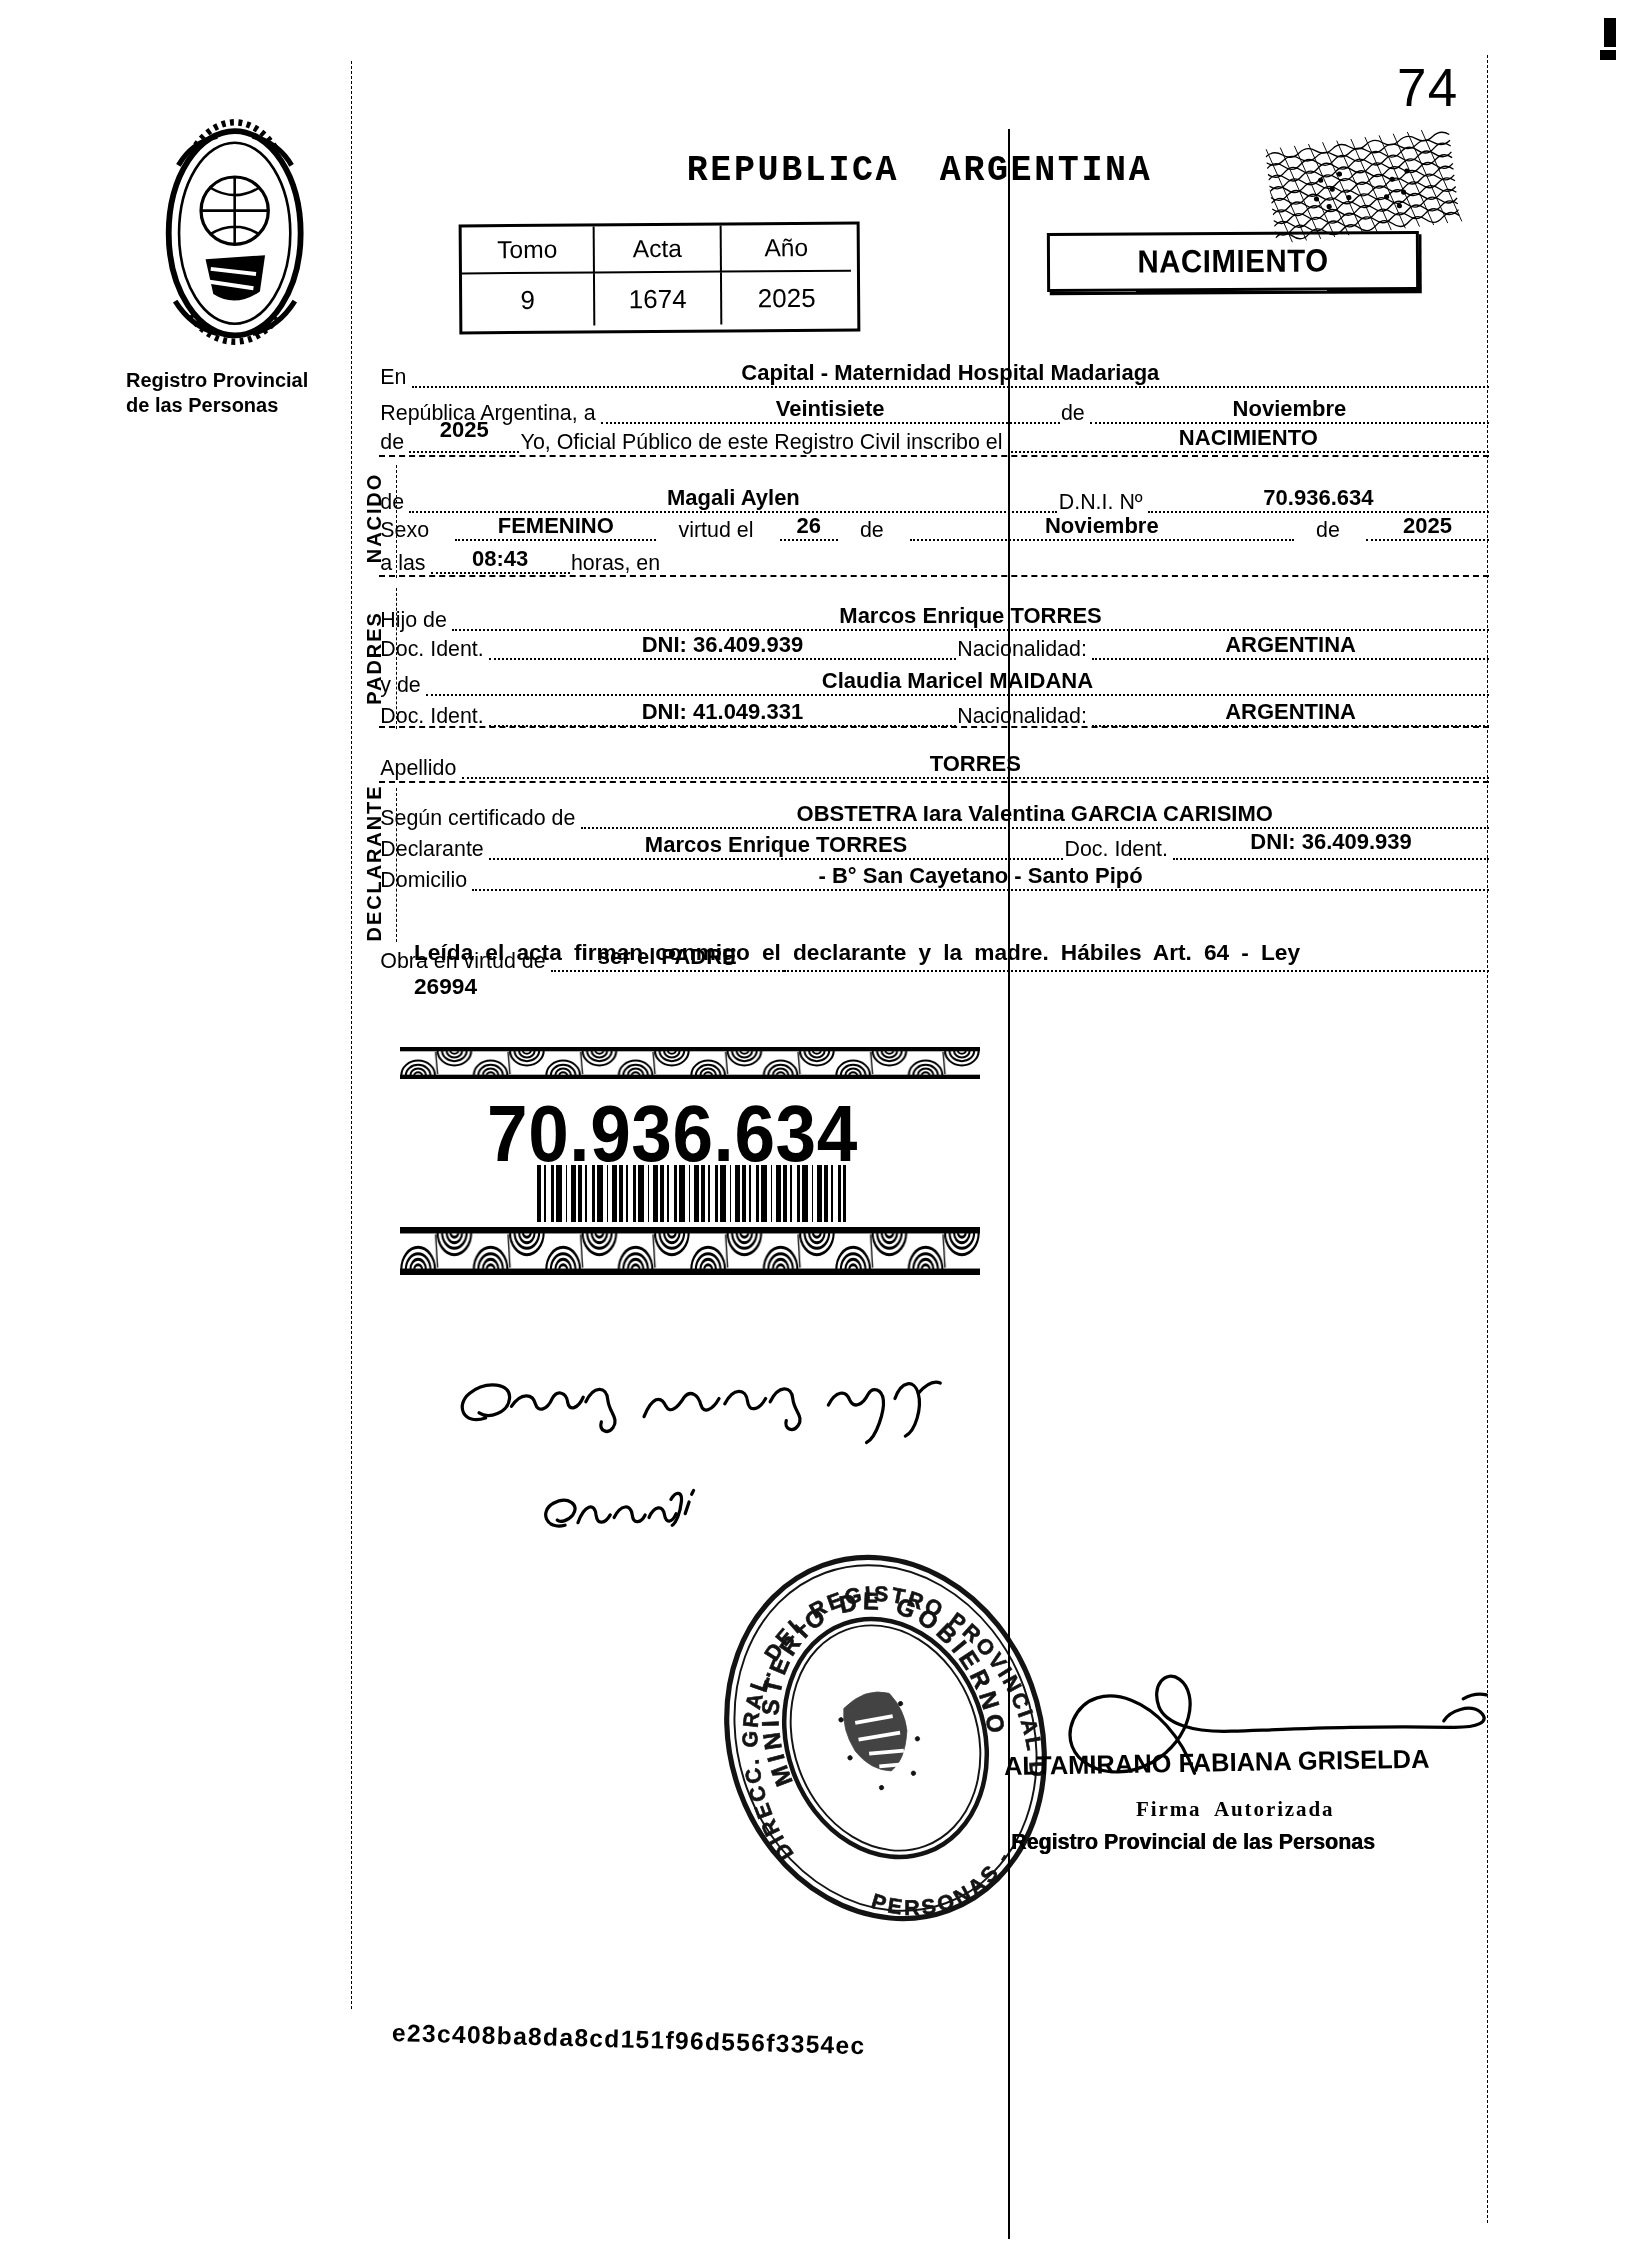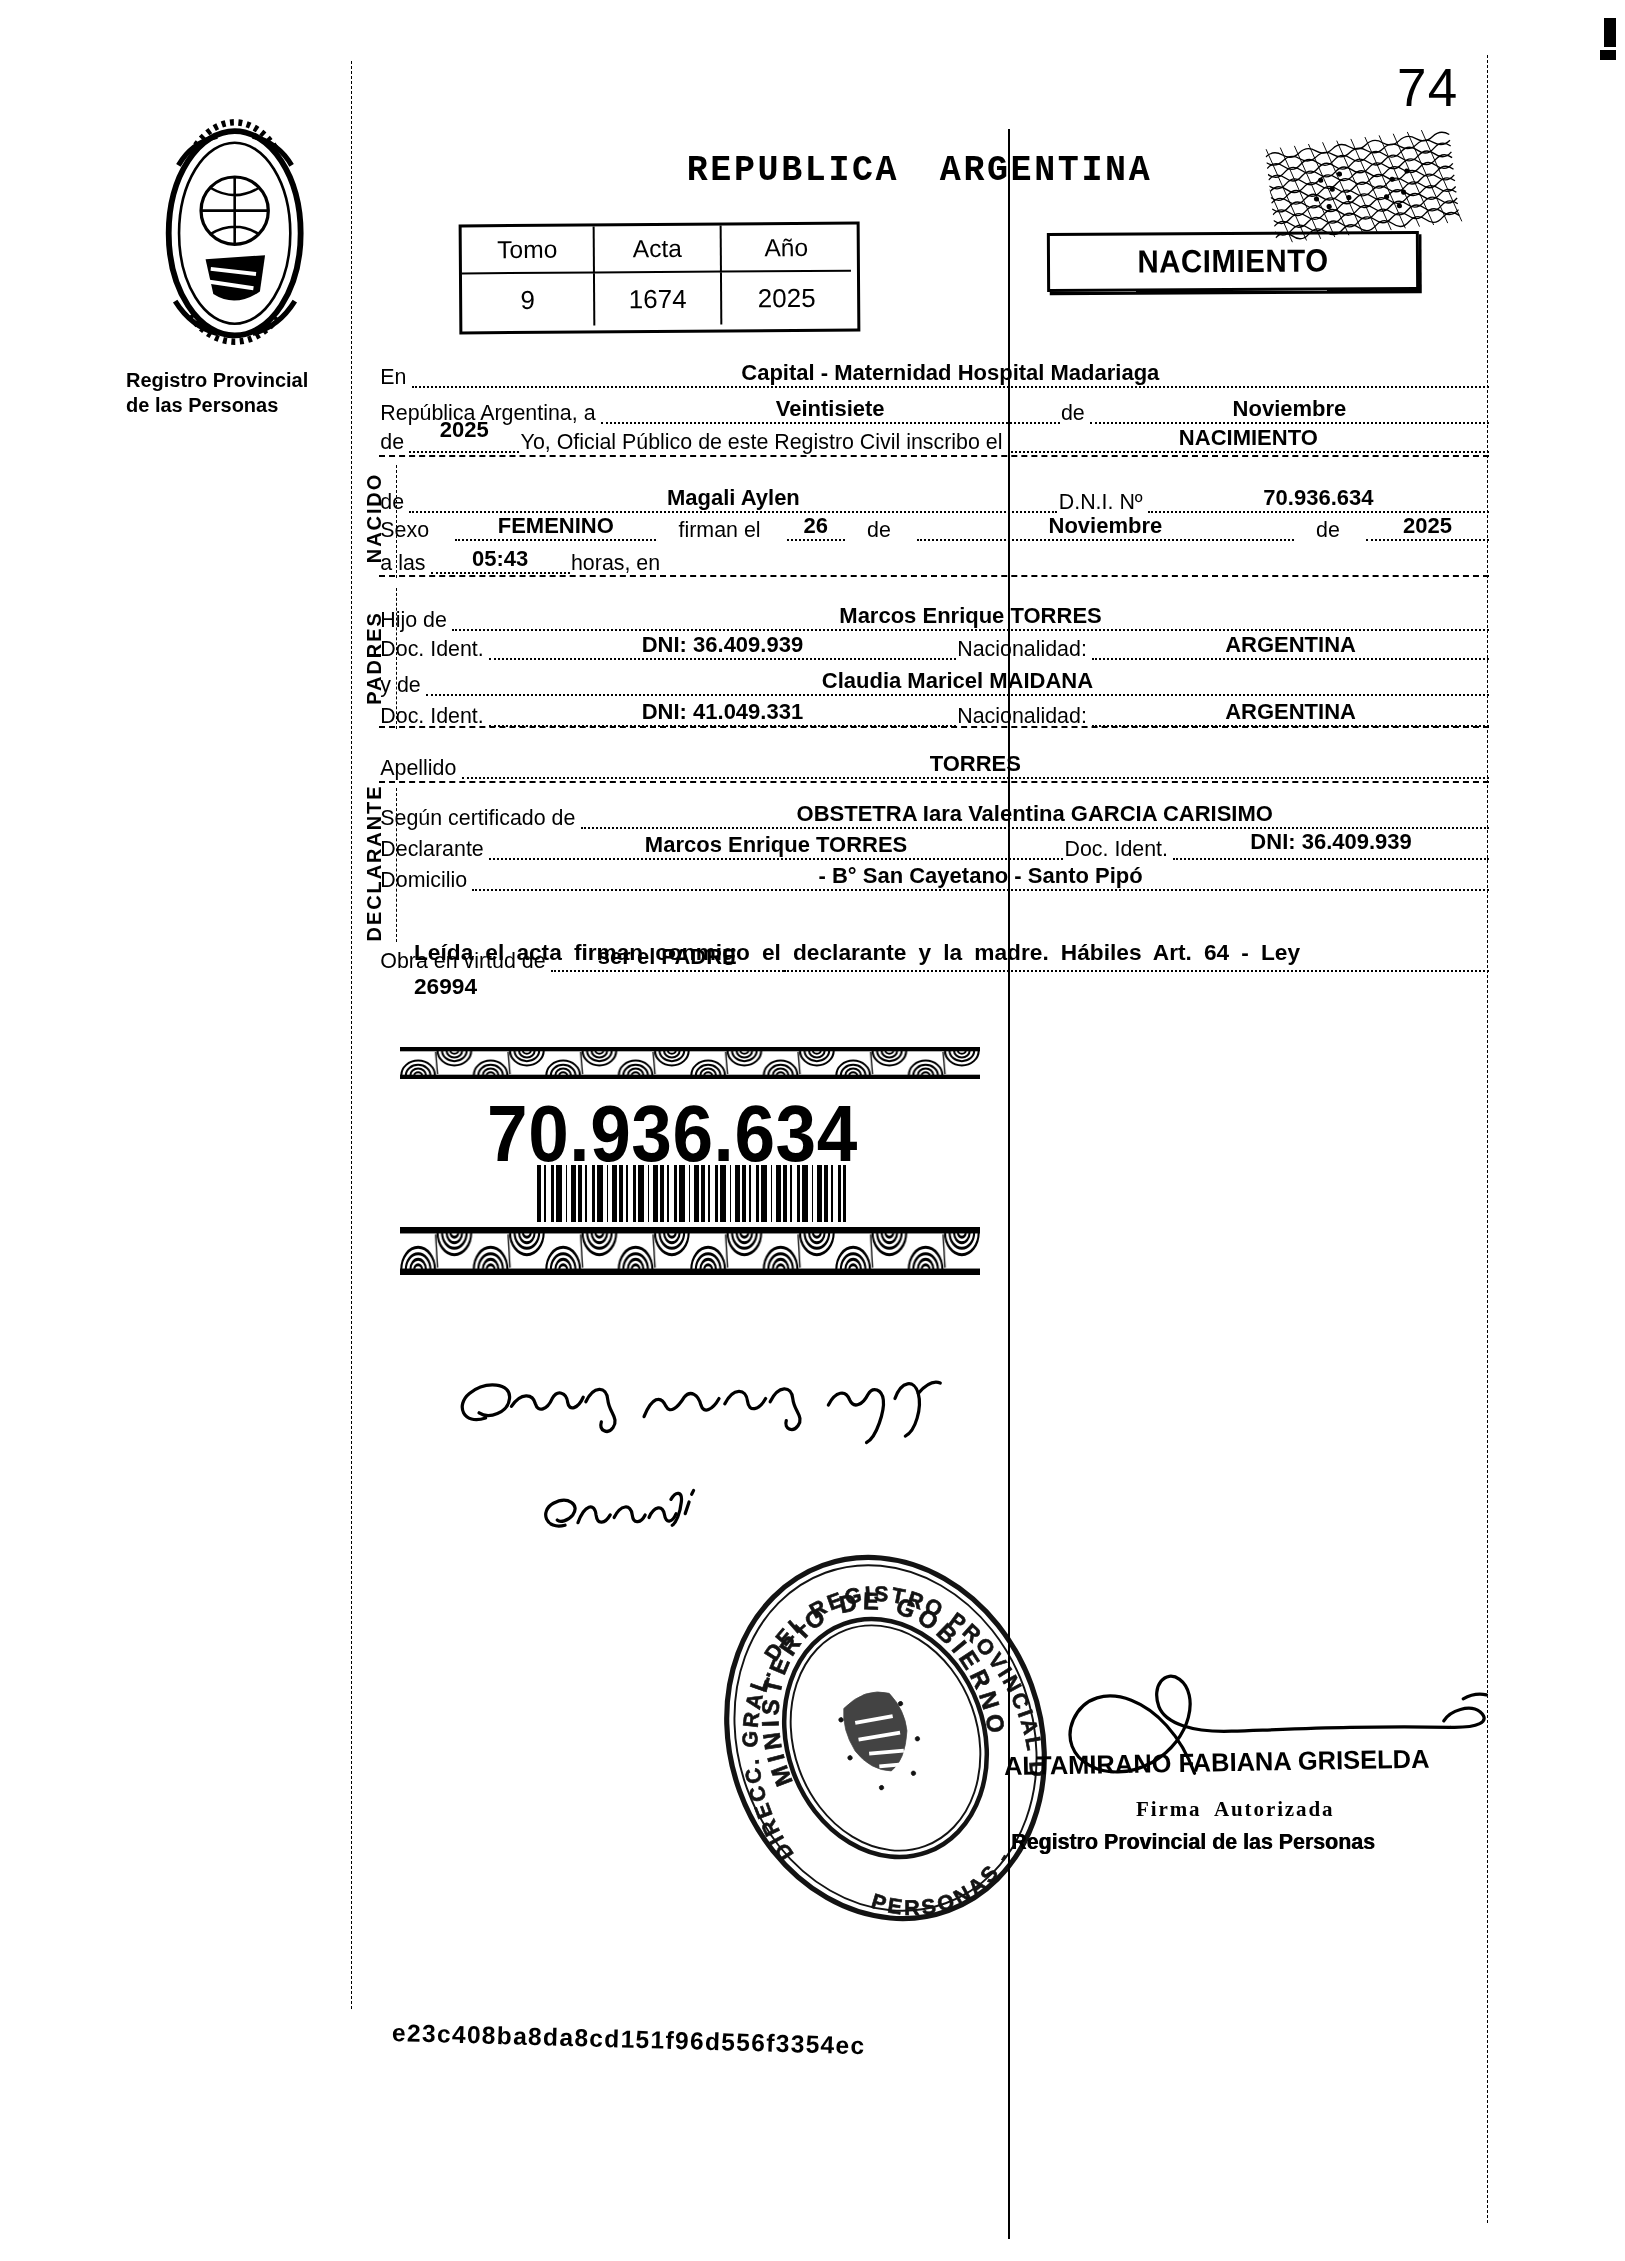--- a/index.html
+++ b/index.html
@@ -178,31 +178,31 @@
   <div class="row" style="top:481px;">
     <span class="lbl">de</span>
     <span class="fill" style="flex:1.9"><b class="val">Magali Aylen</b></span>
     <span class="lbl">D.N.I. Nº</span>
     <span class="fill"><b class="val">70.936.634</b></span>
   </div>
 
   <div class="row" style="top:509px;gap:21px;">
     <span class="lbl">Sexo</span>
     <span class="fill" style="flex:0 0 201px"><b class="val">FEMENINO</b></span>
-    <span class="lbl">firman el</span>
+    <span class="lbl">virtud el</span>
     <span class="fill" style="flex:0 0 58px"><b class="val">26</b></span>
     <span class="lbl">de</span>
     <span class="fill"><b class="val">Noviembre</b></span>
     <span class="lbl">de</span>
     <span class="fill" style="flex:0 0 123px"><b class="val">2025</b></span>
   </div>
 
   <div class="row" style="top:542px;">
     <span class="lbl">a las</span>
-    <span class="fill" style="flex:0 0 139px"><b class="val">05:43</b></span>
+    <span class="fill" style="flex:0 0 139px"><b class="val">08:43</b></span>
     <span class="lbl">horas, en</span>
   </div>
 
   <div class="sep" style="left:379px;top:575px;width:1110px;"></div>
 
   <div class="row" style="top:599px;">
     <span class="lbl">Hijo de</span>
     <span class="fill"><b class="val">Marcos Enrique TORRES</b></span>
   </div>
 

